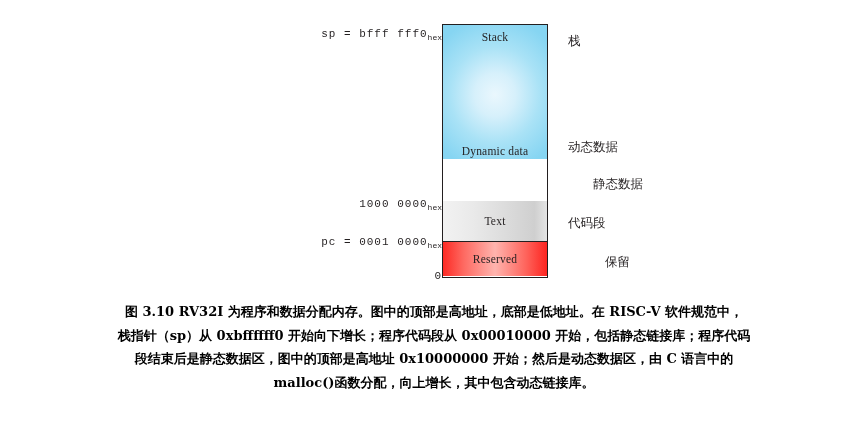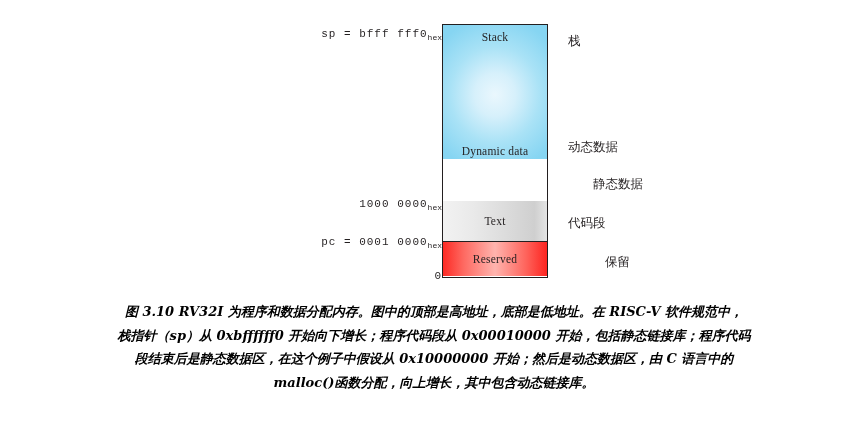--- a/index.html
+++ b/index.html
@@ -152,21 +152,20 @@
     position: absolute;
     left: 0;
     top: 300px;
     width: 868px;
     text-align: center;
     font-family: "DejaVu Serif", "Liberation Serif", serif;
     font-weight: bold;
     font-size: 13px;
     line-height: 23.5px;
     color: #000000;
-    font-style: italic;
   }
   #caption .cap-line {
     display: block;
     white-space: nowrap;
   }
 </style>
 </head>
 <body>
 
 <div id="figure">
@@ -202,15 +201,15 @@
   <div class="cn-label" id="cn-dynamic">动态数据</div>
   <div class="cn-label" id="cn-static">静态数据</div>
   <div class="cn-label" id="cn-text">代码段</div>
   <div class="cn-label" id="cn-reserved">保留</div>
 
 </div>
 
 <div id="caption">
   <span class="cap-line">图 3.10 RV32I 为程序和数据分配内存。图中的顶部是高地址，底部是低地址。在 RISC-V 软件规范中，</span>
   <span class="cap-line">栈指针（sp）从 0xbffffff0 开始向下增长；程序代码段从 0x00010000 开始，包括静态链接库；程序代码</span>
-  <span class="cap-line">段结束后是静态数据区，在这个例子中假设从 0x10000000 开始；然后是动态数据区，由 C 语言中的</span>
+  <span class="cap-line">段结束后是静态数据区，图中的顶部是高地址 0x10000000 开始；然后是动态数据区，由 C 语言中的</span>
   <span class="cap-line">malloc()函数分配，向上增长，其中包含动态链接库。</span>
 </div>
 
 </body></html>

